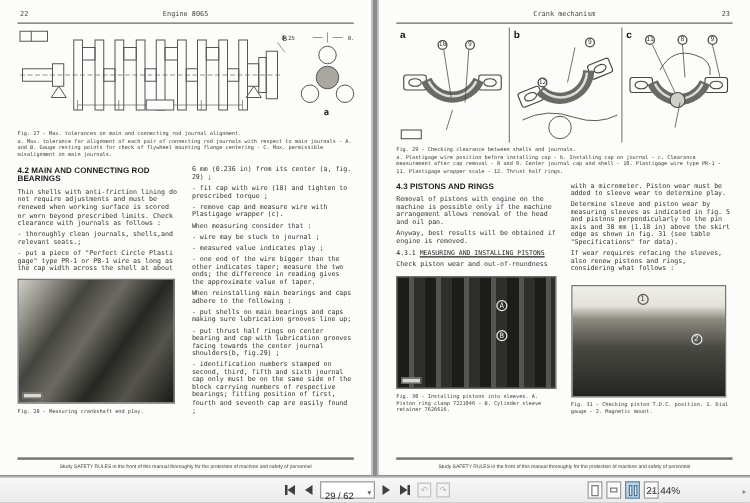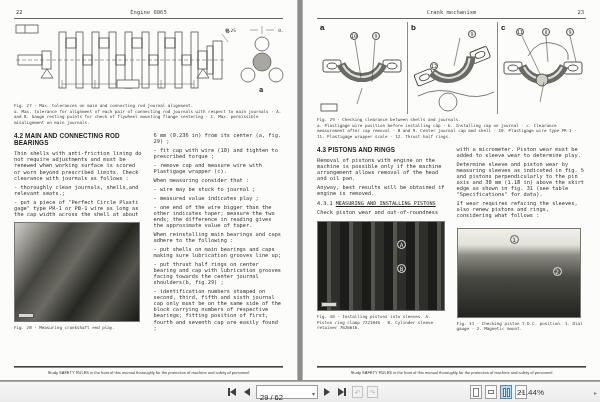--- a/index.html
+++ b/index.html
@@ -80,21 +80,21 @@
   
   .toolbar { position:absolute; left:0; top:381px; width:600px; height:21px;
              background:linear-gradient(#f7f7f7, #ebebeb); border-top:1px solid #aaa; }
   .nav-group { position:absolute; left:226px; top:3px; display:flex; align-items:center; gap:4px; }
   .tb-btn { display:flex; align-items:center; justify-content:center; height:14px;
             padding:0 2px; cursor:default; }
   .tri { width:0; height:0; border-style:solid; display:inline-block; }
   .tri-left  { border-width:4px 6px 4px 0; border-color:transparent #3f3f3f transparent transparent; }
   .tri-right { border-width:4px 0 4px 6px; border-color:transparent transparent transparent #3f3f3f; }
   .vbar { width:2px; height:8px; background:#3f3f3f; display:inline-block; }
-  .page-input-wrap { position:relative; width:62px; height:14px; background:#fff;
+  .page-input-wrap { position:relative; width:44px; height:14px; background:#fff;
                      border:1px solid #9b9b9b; }
   .page-input-wrap input { width:100%; height:100%; border:none; outline:none;
                            font-size:7.5px; padding:0 10px 0 3px; color:#222;
                            font-family:"Liberation Sans", sans-serif; background:transparent; }
   .input-caret { position:absolute; right:2px; top:4px; font-size:6px; color:#666; }
   .hist-btn { width:11px; height:12px; border:1px solid #c2c2c2; background:#f2f2f2;
               color:#b5b5b5; font-size:7px; line-height:11px; text-align:center; }
 
   .view-group { position:absolute; left:470px; top:3px; display:flex; align-items:center; gap:3px; }
   .vm { width:12px; height:14px; border:1px solid #9d9d9d; background:#fbfbfb;

